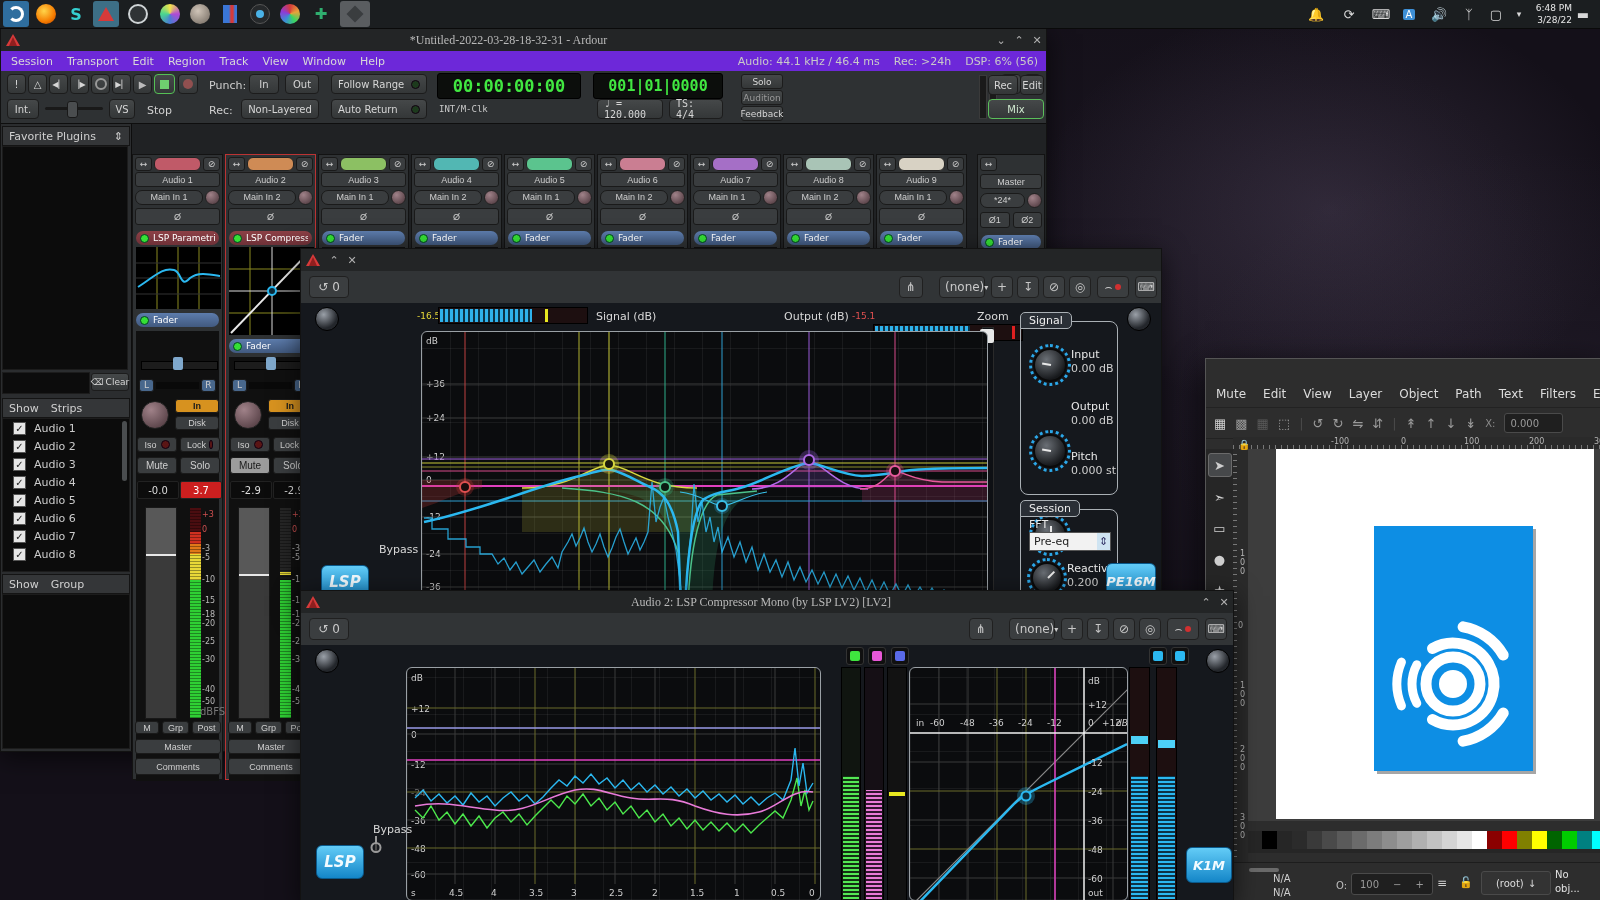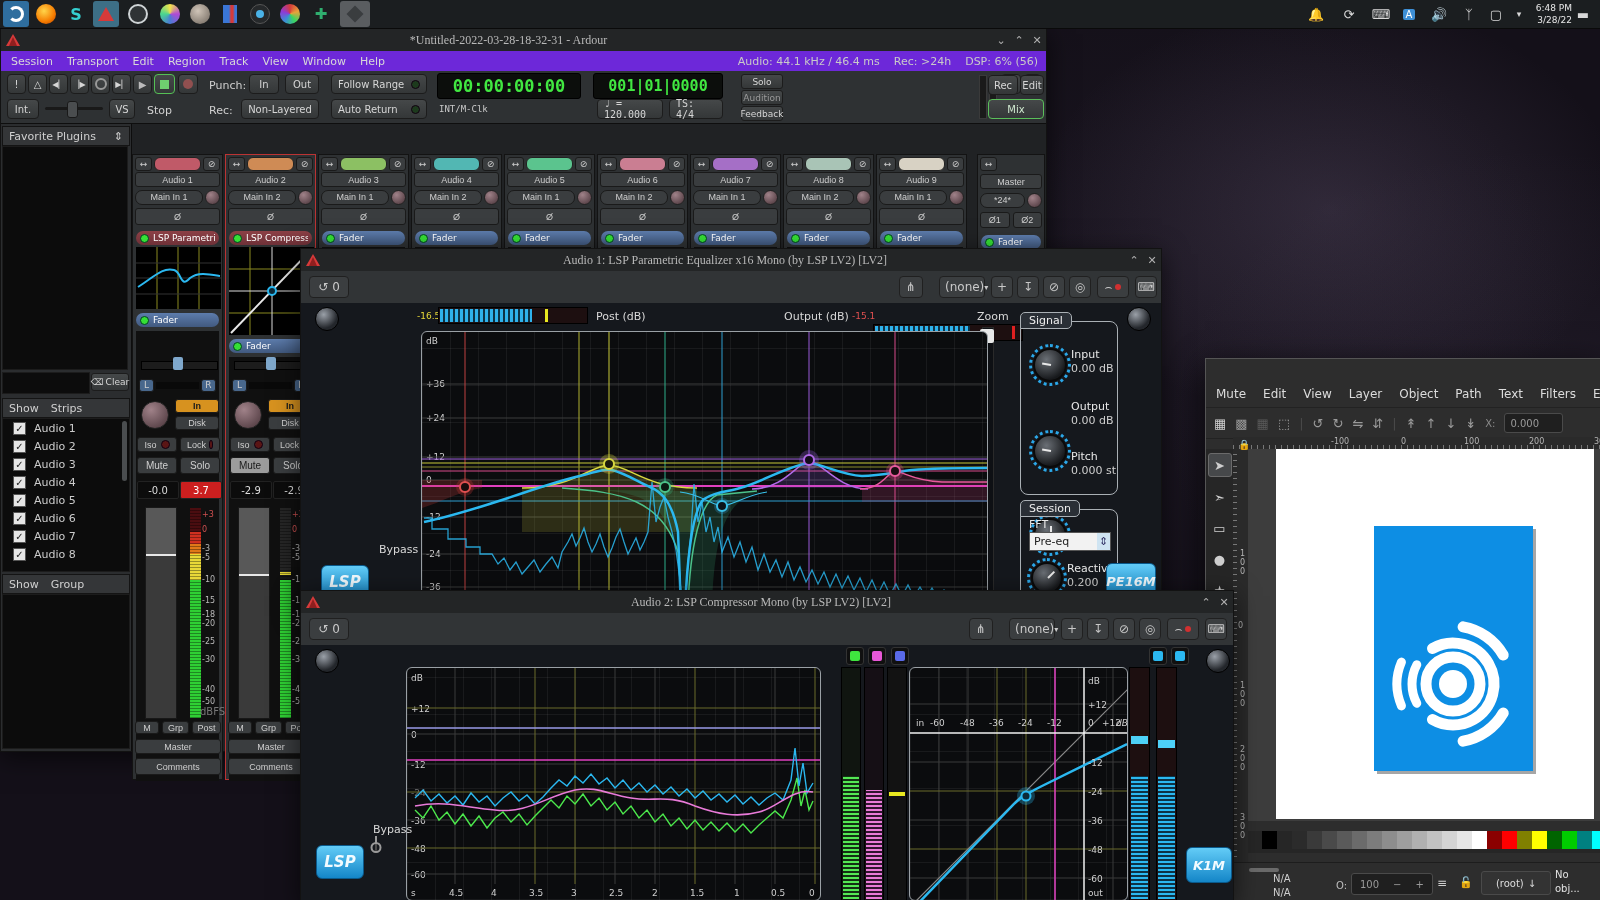--- a/index.html
+++ b/index.html
@@ -743,21 +743,20 @@
       <span class="abs" style="left:322px;top:20px;color:#e2e2e2">obj...</span>
     </div>
   </div>
 
   <div class="win" style="left:300px;top:248px;width:860px;height:360px;z-index:30">
     <div class="tbar">
       <svg class="alogo" viewBox="0 0 16 14">
           <polygon points="8,1 15,13 1,13" fill="#d63a3a"></polygon>
           <polygon points="8,4 12,13 4,13" fill="#8f1f1f"></polygon>
         </svg>
-      <span class="ttl">Audio 1: LSP Parametric Equalizer x16 Mono (by LSP LV2) [LV2]</span>
       <span class="wbtn">⌃</span>
       <span class="wbtn">✕</span>
     </div>
     <div class="ptool">
       <span class="pbtn" style="left:8px;width:40px;gap:4px">
           <span>↺</span>
           <span>0</span>
         </span>
       <span class="pbtn" style="left:598px;width:24px">⋔</span>
       <span class="pbtn" style="left:638px;width:46px;justify-content:space-between">
@@ -771,21 +770,21 @@
       <span class="pbtn" style="left:796px;width:32px;gap:3px">⌢<span style="width:6px;height:6px;border-radius:50%;background:#d03030"></span></span>
       <span class="pbtn" style="left:834px;width:22px">⌨</span>
     </div>
     <div class="pbody">
       <span class="sphere abs" style="left:14px;top:4px"></span>
       <span class="abs" style="left:116px;top:8px;color:#e8d838;font-size:9px">-16.5</span>
       <div class="pmeter abs" style="left:137px;top:4px;width:148px">
           <span class="pmfill" style="width:92px"></span>
           <span class="abs" style="left:106px;top:1px;bottom:1px;width:3px;background:#e8e820"></span>
         </div>
-      <span class="abs" style="left:295px;top:7px;color:#d8d8d8;font-size:11px">Post (dB)</span>
+      <span class="abs" style="left:295px;top:7px;color:#d8d8d8;font-size:11px">Signal (dB)</span>
       <span class="abs" style="left:483px;top:7px;color:#d8d8d8;font-size:11px">Output (dB)</span>
       <span class="abs" style="left:551px;top:8px;color:#e05050;font-size:9px">-15.1</span>
       <div class="pmeter abs" style="left:572px;top:4px;width:148px">
           <span class="pmfill" style="width:95px"></span>
           <span class="abs" style="left:138px;top:1px;bottom:1px;width:3px;background:#e02020"></span>
         </div>
       <span class="abs" style="left:676px;top:7px;color:#d8d8d8;font-size:11px">Zoom</span>
       <span class="abs" style="left:681px;top:24px;width:10px;height:270px;background:#0e1014;border:1px solid #2a2a2a"></span>
       <span class="abs" style="left:679px;top:26px;width:14px;height:14px;background:#e8e8e8;border-radius:2px"></span>
       <span class="sphere abs" style="left:826px;top:4px"></span>

